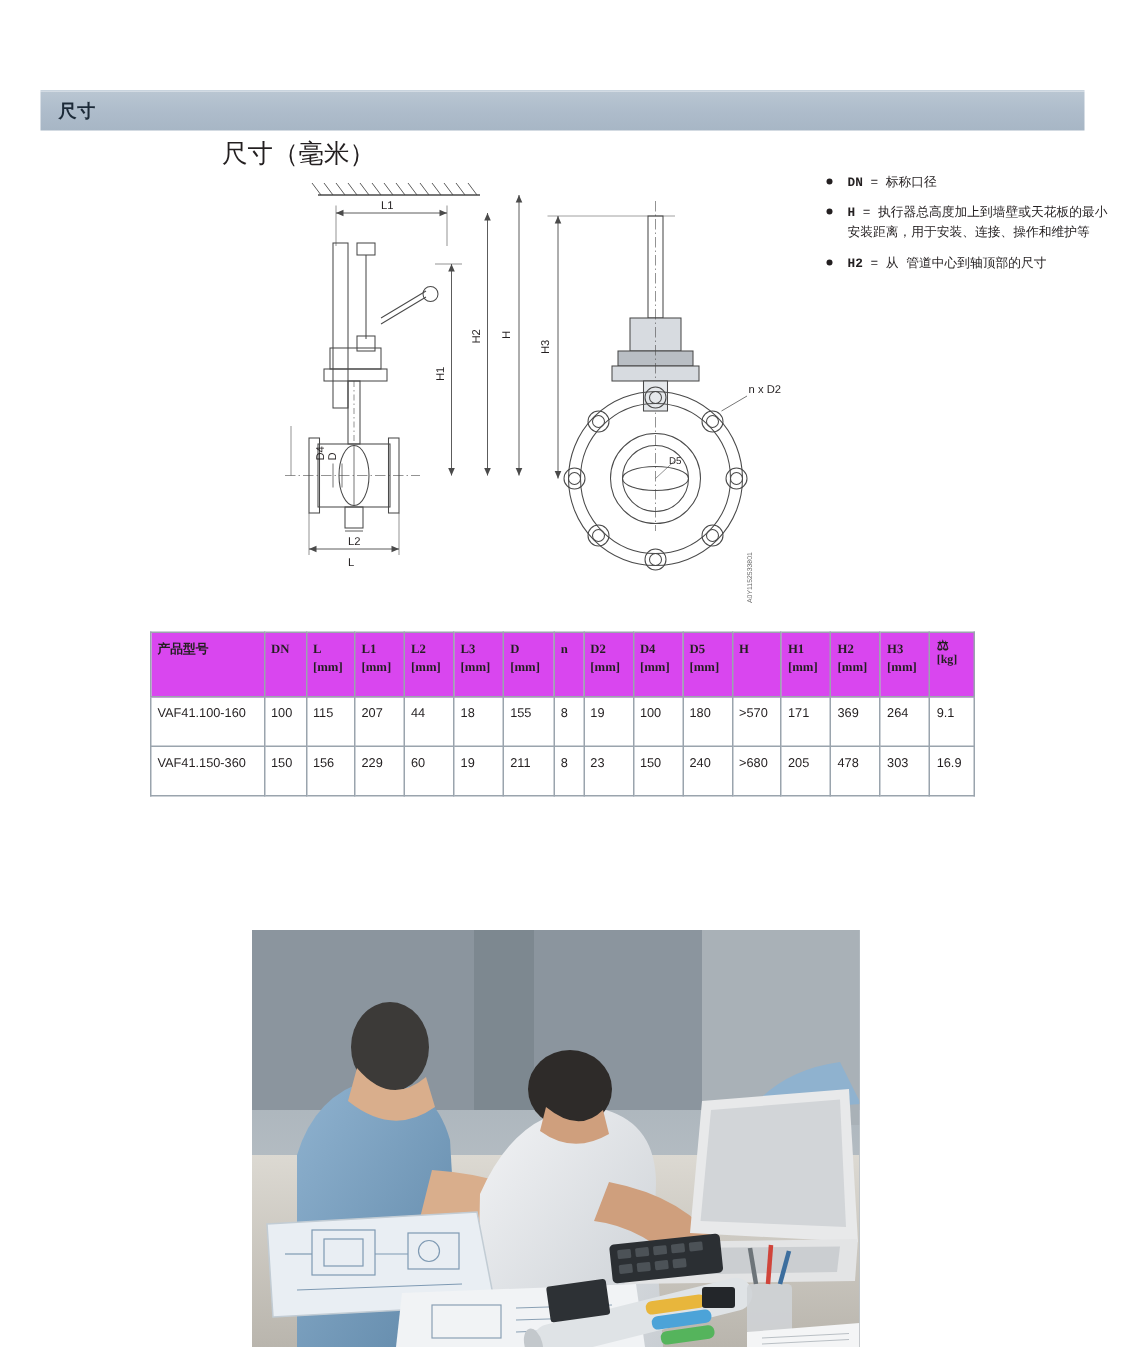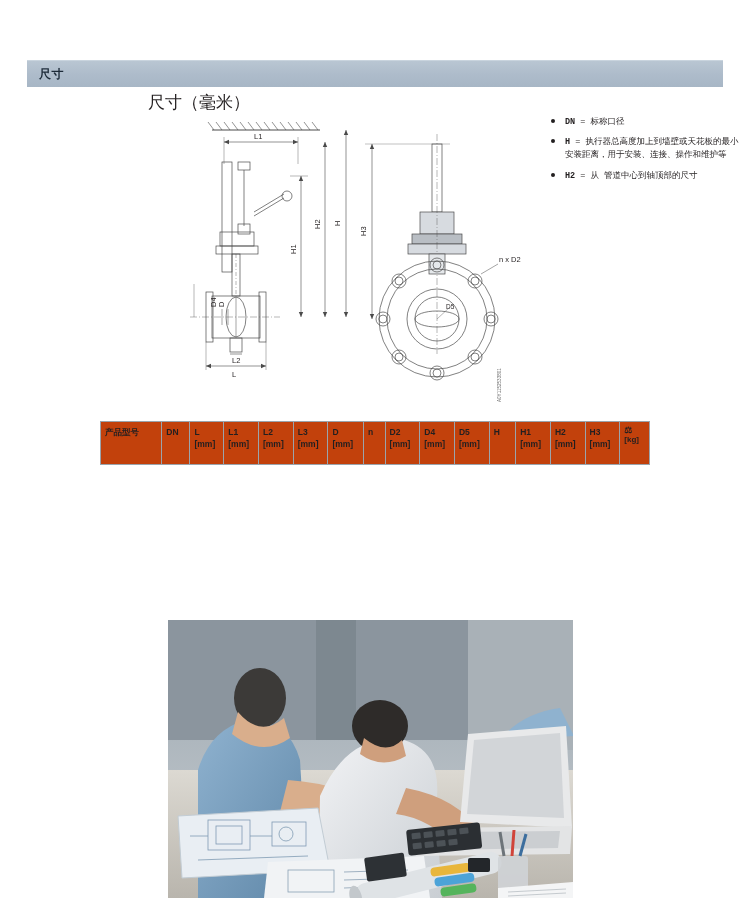--- a/index.html
+++ b/index.html
@@ -101,25 +101,26 @@
     font-size: 8.5px;
     color: #231f20;
   }
   table.spec th, table.spec td {
     border: 1px solid #9aa4ad;
     padding: 0;
     text-align: left;
     vertical-align: top;
   }
   table.spec thead th {
-    background: #c2410c;
+    background: #d946ef;
     font-weight: bold;
     height: 38px;
     padding: 4px 4px 0 4px;
     line-height: 1.45;
+    font-family: Liberation Serif, serif;
   }
   table.spec thead th .unit {
     display: block;
     font-weight: bold;
   }
   table.spec tbody td {
     height: 22px;
     padding: 5px 4px;
     font-weight: normal;
   }
@@ -358,20 +359,56 @@
           </th>
           <th style="width:28px">
             <span class="kg-head">
               <span class="sym">⚖</span>
               <span>[kg]</span>
             </span>
           </th>
         </tr>
       </thead>
       <tbody>
+        <tr>
+          <td class="model">VAF41.100-160</td>
+          <td>100</td>
+          <td>115</td>
+          <td>207</td>
+          <td>44</td>
+          <td>18</td>
+          <td>155</td>
+          <td>8</td>
+          <td>19</td>
+          <td>100</td>
+          <td>180</td>
+          <td>&gt;570</td>
+          <td>171</td>
+          <td>369</td>
+          <td>264</td>
+          <td>9.1</td>
+        </tr>
+        <tr>
+          <td class="model">VAF41.150-360</td>
+          <td>150</td>
+          <td>156</td>
+          <td>229</td>
+          <td>60</td>
+          <td>19</td>
+          <td>211</td>
+          <td>8</td>
+          <td>23</td>
+          <td>150</td>
+          <td>240</td>
+          <td>&gt;680</td>
+          <td>205</td>
+          <td>478</td>
+          <td>303</td>
+          <td>16.9</td>
+        </tr>
       </tbody>
     </table>
   </div>
 
   <div class="photo">
     <svg width="405" height="278" viewBox="0 0 405 278" xmlns="http://www.w3.org/2000/svg">
       <defs>
         <linearGradient id="bg" x1="0" y1="0" x2="0" y2="1">
           <stop offset="0" stop-color="#9aa6af"></stop>
           <stop offset="1" stop-color="#c8cdd1"></stop>

